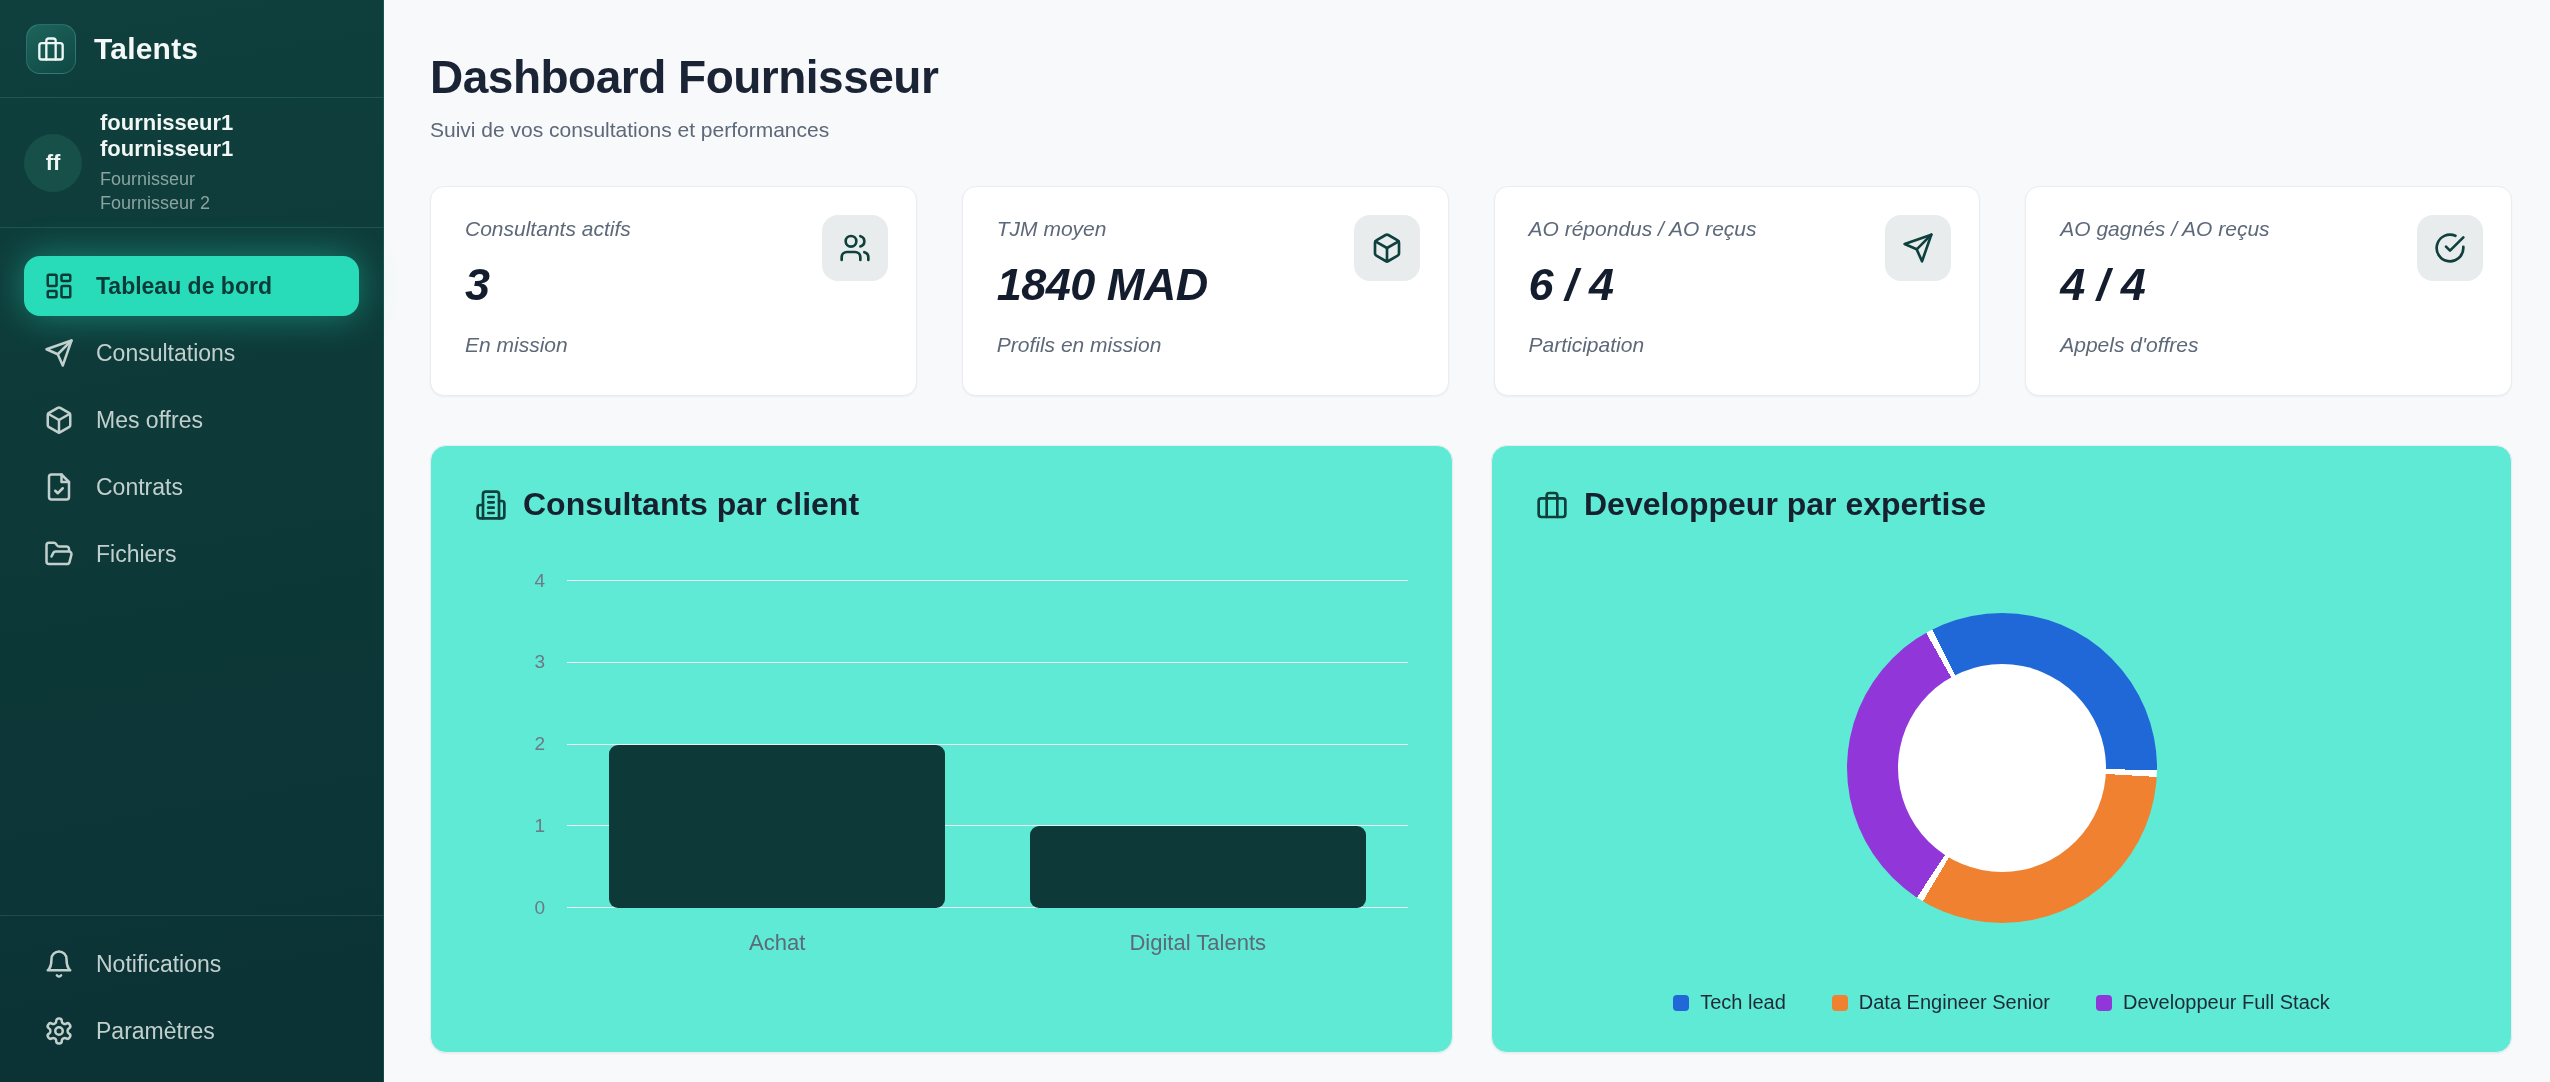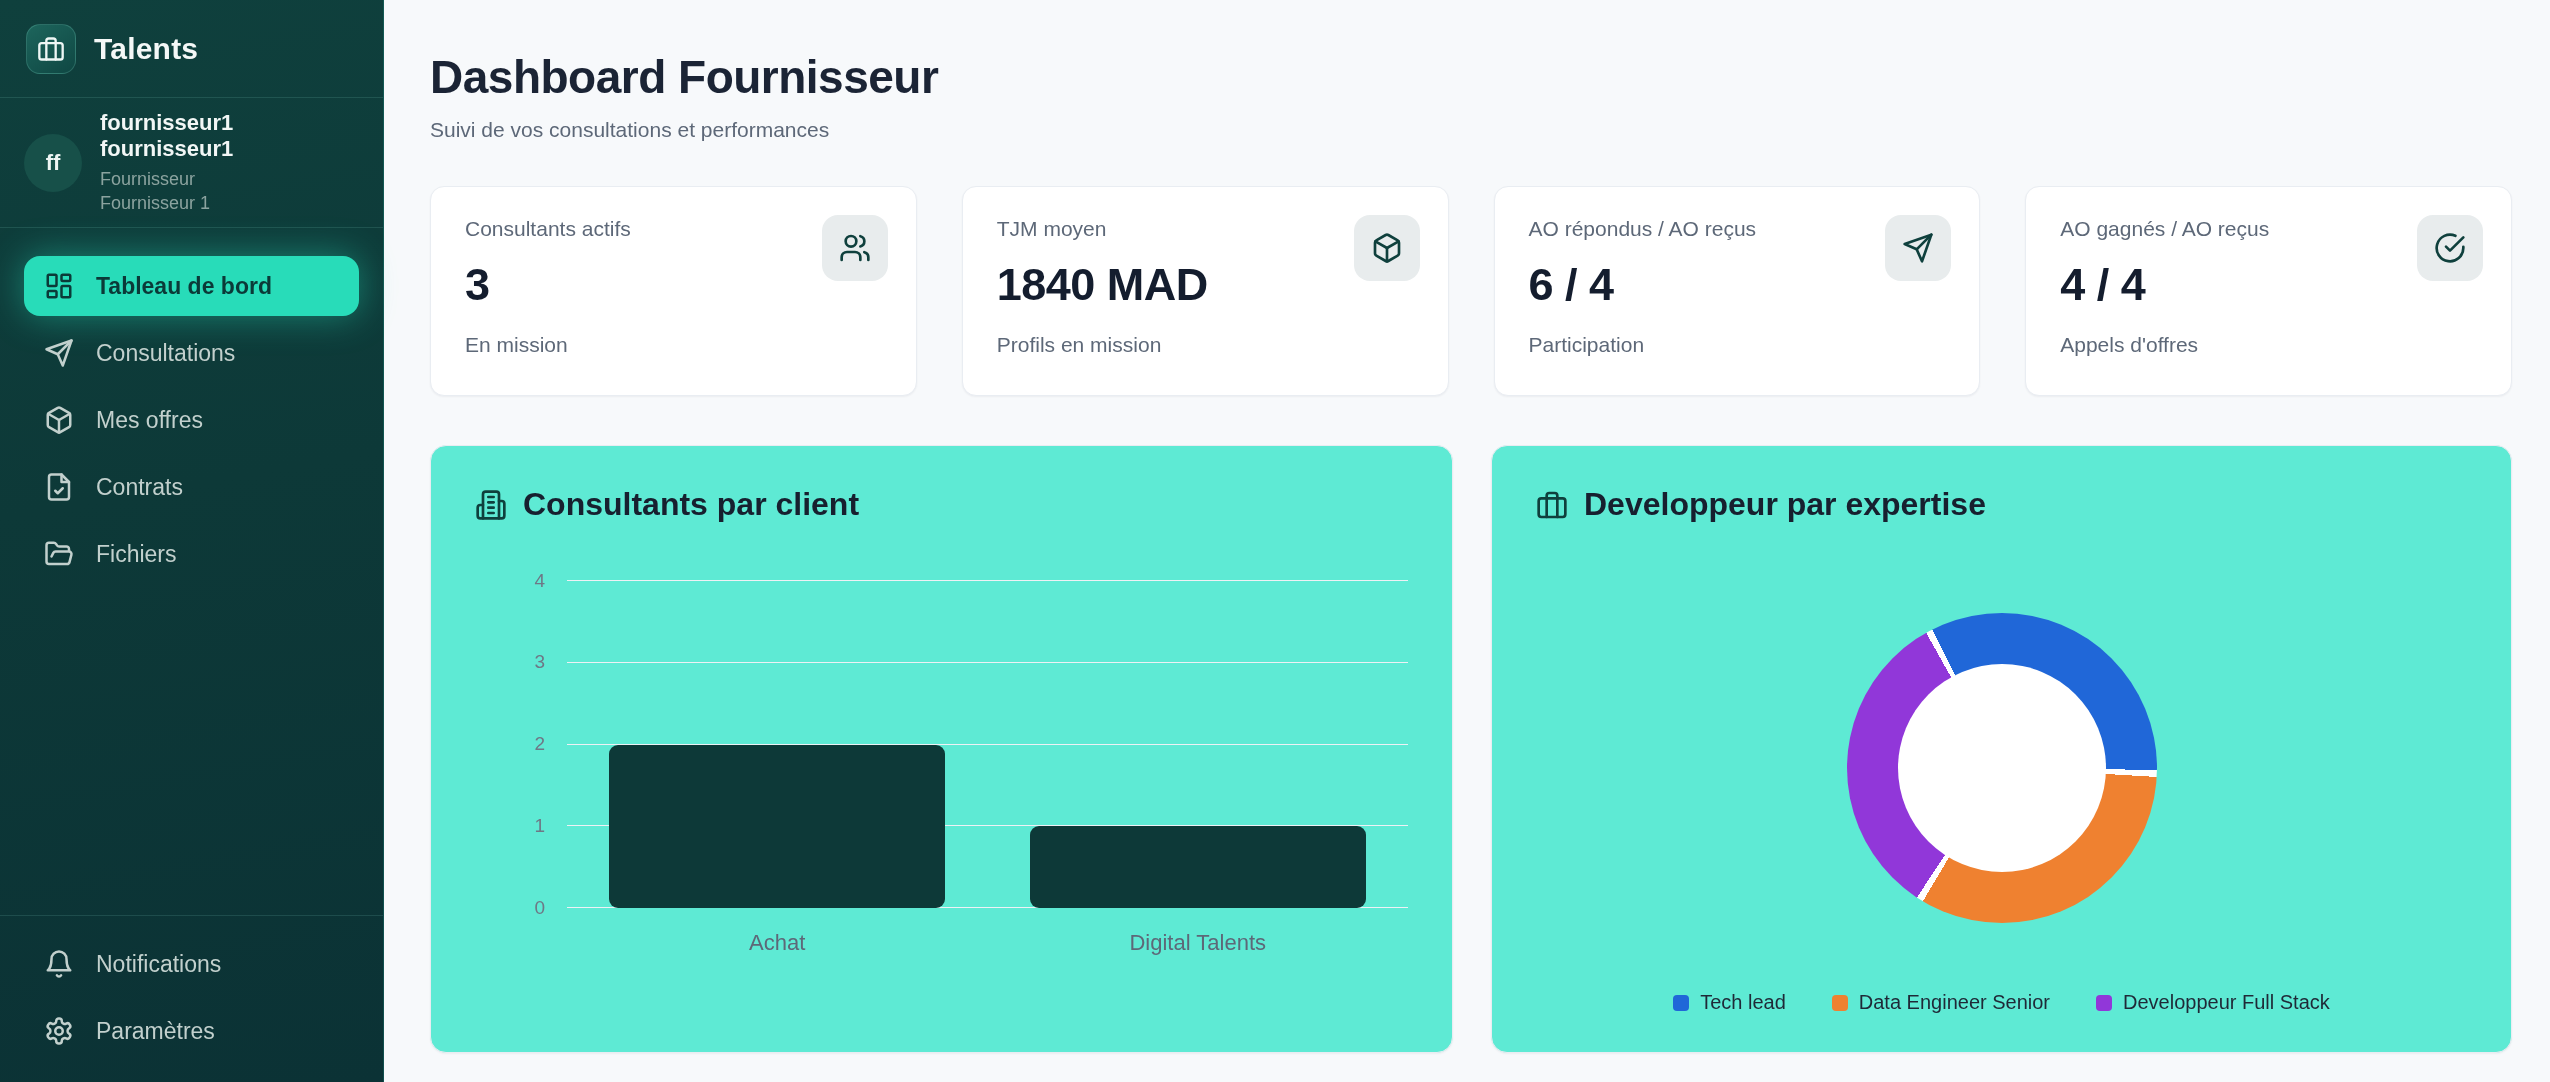--- a/index.html
+++ b/index.html
@@ -56,21 +56,21 @@
     background:#28dcb9; color:#0b3a38; font-weight:600;
     box-shadow:0 0 36px rgba(40,220,185,.45);
   }
   .sidebar-footer { padding:18px 24px 14px; border-top:1px solid rgba(163,255,235,.12); }
 
   
   .main { flex:1; padding:50px 38px 0 46px; }
   .page-title { font-size:46px; font-weight:800; color:#1b2435; letter-spacing:-.5px; }
   .page-subtitle { font-size:21px; color:#5d6878; margin-top:14px; }
 
-  .stats-row { display:flex; gap:45px; margin-top:44px; }
+  .stats-row { display:flex; gap:45px; margin-top:44px;font-style:italic; }
   .stat-card {
     flex:1; height:210px; position:relative;
     background:#ffffff; border:1px solid #e9edf2; border-radius:14px;
     padding:30px 34px; box-shadow:0 1px 2px rgba(16,24,40,.05);
   }
   .stat-label { font-size:21px; color:#5d6878; }
   .stat-value { font-size:45px; font-weight:800; color:#141d2e; margin-top:18px; letter-spacing:-.5px; }
   .stat-caption { font-size:21px; color:#5d6878; margin-top:22px; }
   .stat-icon {
     position:absolute; top:28px; right:28px;
@@ -124,21 +124,21 @@
         </svg>
     </div>
     <div class="brand">Talents</div>
   </div>
 
   <div class="user-row">
     <div class="avatar">ff</div>
     <div>
       <div class="user-name">fournisseur1 fournisseur1</div>
       <div class="user-role">Fournisseur</div>
-      <div class="user-company">Fournisseur 1</div>
+      <div class="user-company">Fournisseur 2</div>
     </div>
   </div>
 
   <nav class="nav">
     <div class="nav-item active">
       <svg viewBox="0 0 24 24" fill="none" stroke="currentColor" stroke-width="2" stroke-linecap="round" stroke-linejoin="round">
           <rect x="3" y="3" width="7" height="9" rx="1"></rect>
           <rect x="14" y="3" width="7" height="5" rx="1"></rect>
           <rect x="14" y="12" width="7" height="9" rx="1"></rect>
           <rect x="3" y="16" width="7" height="5" rx="1"></rect>

